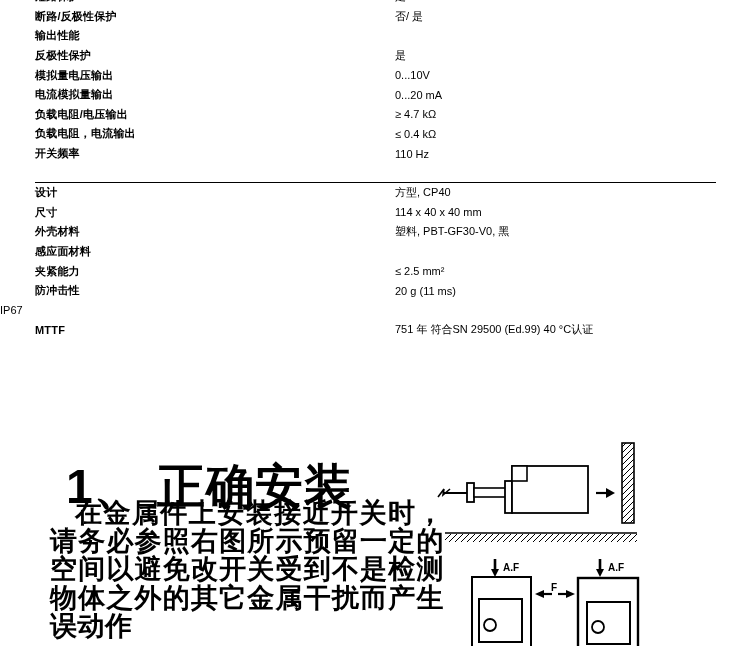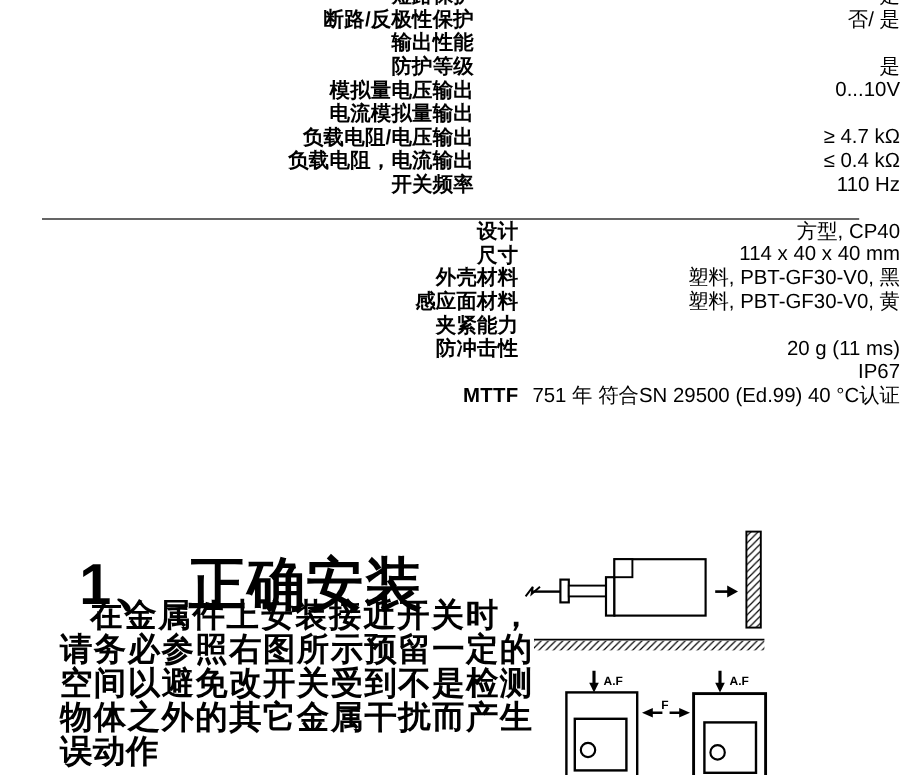--- a/index.html
+++ b/index.html
@@ -5,22 +5,22 @@
   html,body{margin:0;padding:0;}
   body{
     width:750px;height:646px;
     background:#ffffff;color:#000;
     font-family:"Liberation Sans",sans-serif;
     position:relative;overflow:hidden;
   }
   .page{position:absolute;inset:0;background:#fff;}
   .spec-table{position:absolute;left:0;right:0;}
   #table-output{top:-13px;}
-  #table-mech{top:183px;margin-left:37px;}
-  .spec-row{height:19.6px;display:flex;align-items:center;font-size:17px;text-align:right;}
+  #table-mech{top:183px;}
+  .spec-row{height:19.6px;display:flex;align-items:center;font-size:11px;}
   .spec-label{margin-left:35px;width:360px;font-weight:700;letter-spacing:.2px;white-space:nowrap;}
   .spec-value{flex:1;font-weight:400;white-space:nowrap;}
   .divider{position:absolute;left:35px;top:182px;width:681px;height:1px;background:#000;}
   .install-heading{
     position:absolute;left:66px;top:455px;
     font-size:48px;font-weight:700;white-space:pre;letter-spacing:1px;
   }
   .install-body{
     position:absolute;left:50px;top:499px;width:394px;
     font-size:27px;line-height:28.2px;font-weight:700;
@@ -42,29 +42,30 @@
       <div class="spec-value">是</div>
     </div>
     <div class="spec-row">
       <div class="spec-label">断路/反极性保护</div>
       <div class="spec-value">否/ 是</div>
     </div>
     <div class="spec-row">
       <div class="spec-label">输出性能</div>
     </div>
     <div class="spec-row">
-      <div class="spec-label">防护等级</div>
+      <div class="spec-label">反极性保护</div>
       <div class="spec-value">是</div>
     </div>
     <div class="spec-row">
       <div class="spec-label">模拟量电压输出</div>
       <div class="spec-value">0...10V</div>
     </div>
     <div class="spec-row">
       <div class="spec-label">电流模拟量输出</div>
+      <div class="spec-value">0...20 mA</div>
     </div>
     <div class="spec-row">
       <div class="spec-label">负载电阻/电压输出</div>
       <div class="spec-value">≥ 4.7 kΩ</div>
     </div>
     <div class="spec-row">
       <div class="spec-label">负载电阻，电流输出</div>
       <div class="spec-value">≤ 0.4 kΩ</div>
     </div>
     <div class="spec-row">
@@ -83,24 +84,24 @@
     <div class="spec-row">
       <div class="spec-label">尺寸</div>
       <div class="spec-value">114 x 40 x 40 mm</div>
     </div>
     <div class="spec-row">
       <div class="spec-label">外壳材料</div>
       <div class="spec-value">塑料, PBT-GF30-V0, 黑</div>
     </div>
     <div class="spec-row">
       <div class="spec-label">感应面材料</div>
-      <div class="spec-value">塑料, PBT-GF30-V0, 黄</div>
     </div>
     <div class="spec-row">
       <div class="spec-label">夹紧能力</div>
+      <div class="spec-value">≤ 2.5 mm²</div>
     </div>
     <div class="spec-row">
       <div class="spec-label">防冲击性</div>
       <div class="spec-value">20 g (11 ms)</div>
     </div>
     <div class="spec-row">
       <div class="spec-value">IP67</div>
     </div>
     <div class="spec-row">
       <div class="spec-label">MTTF</div>

